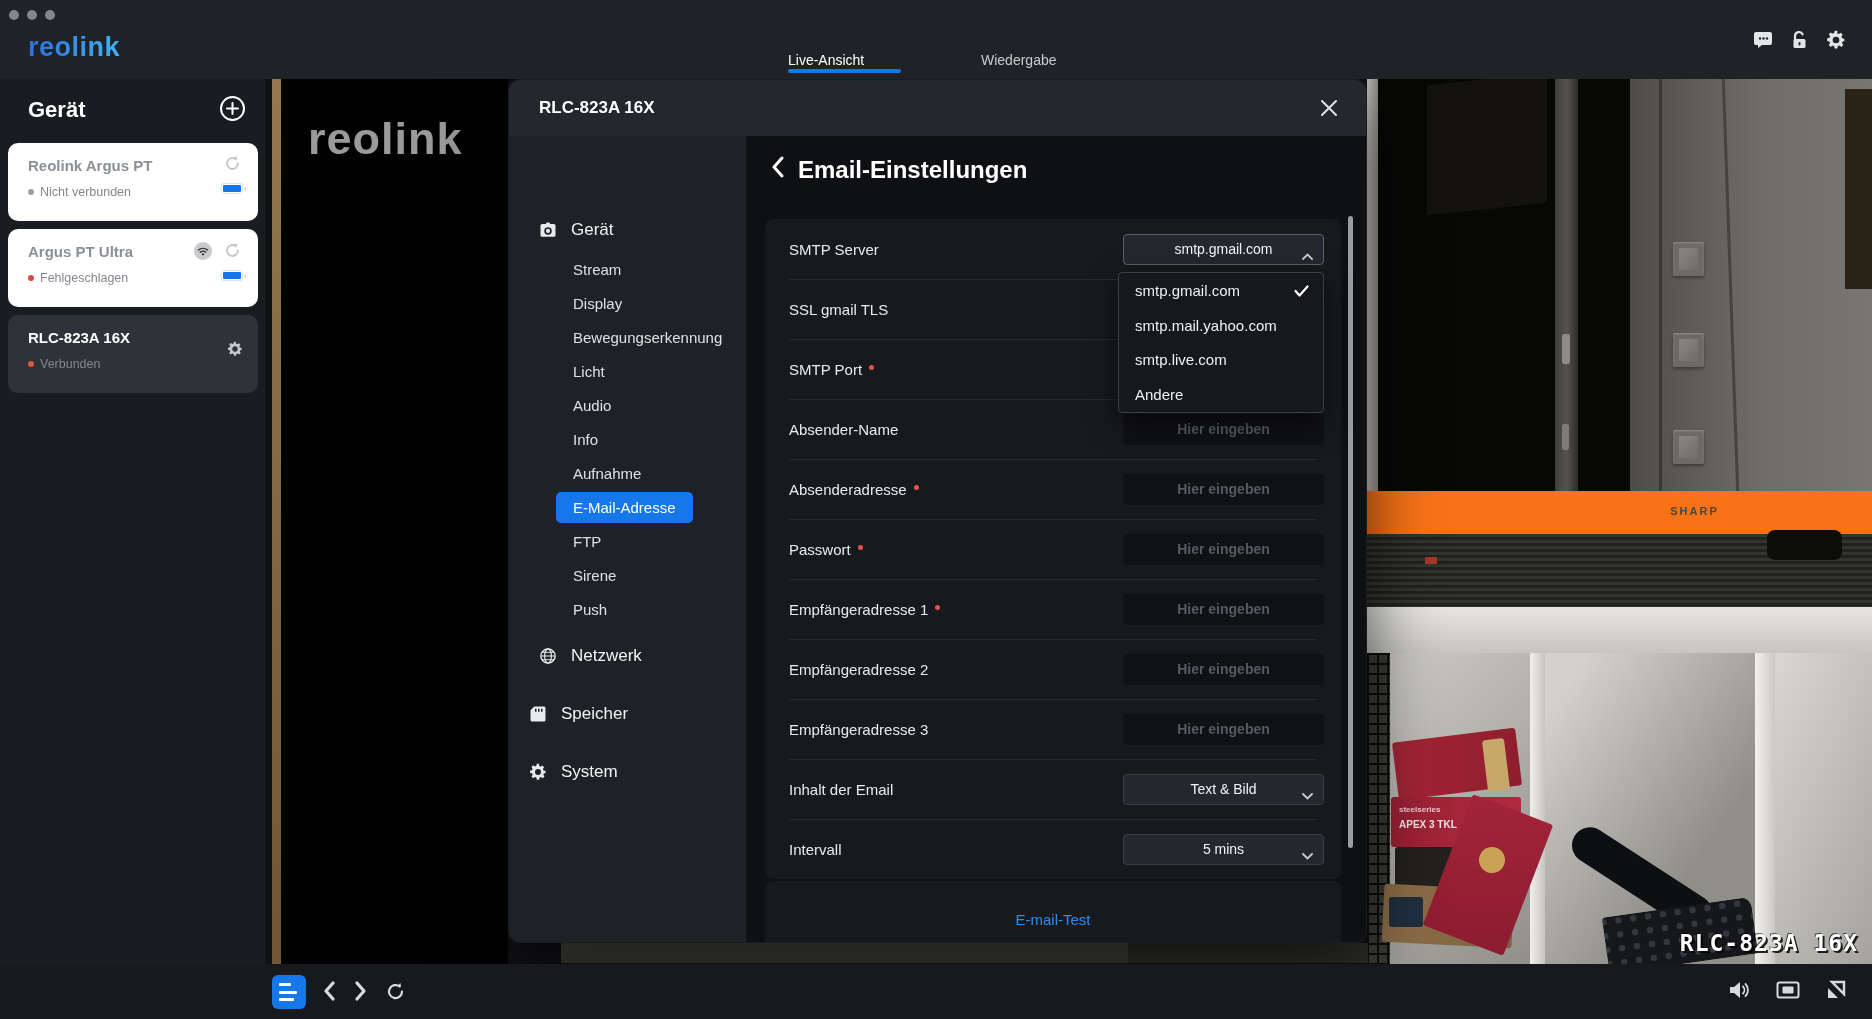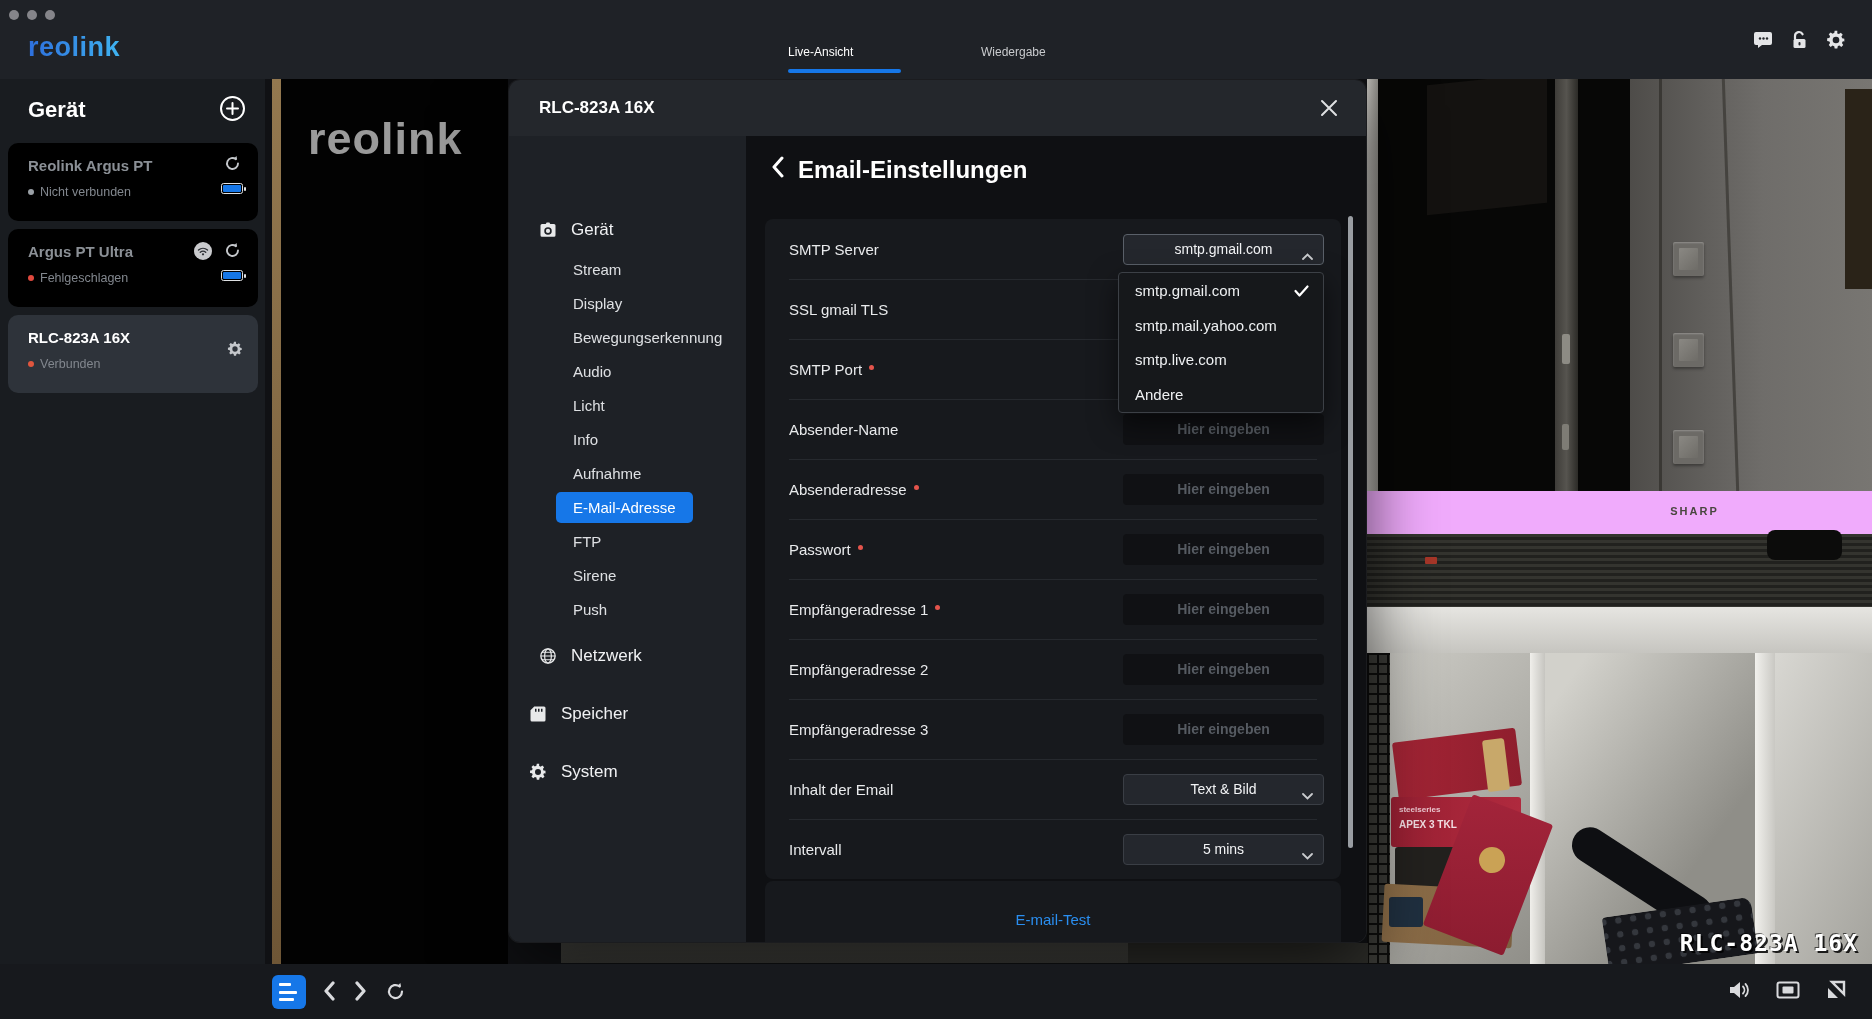--- a/index.html
+++ b/index.html
@@ -4,32 +4,32 @@
 <style>
   * { margin:0; padding:0; box-sizing:border-box; }
   body { background:#000; font-family:"Liberation Sans", sans-serif; }
   #app { position:relative; width:1872px; height:1019px; background:#101114; overflow:hidden; }
 
   
   .topbar { position:absolute; left:0; top:0; width:1872px; height:79px; background:#1f2227; z-index:30; }
   .tdot { position:absolute; top:10px; width:10px; height:10px; border-radius:50%; background:#85858a; }
   .logo { position:absolute; left:28px; top:32px; font-size:27px; font-weight:700; letter-spacing:.5px;
           background:linear-gradient(90deg,#2d6fdd,#3fb3f0); -webkit-background-clip:text; background-clip:text; color:transparent; }
-  .tab { position:absolute; top:45px; font-size:12px; color:#c9cbce; cursor:default; }
+  .tab { position:absolute; top:52px; font-size:14px; color:#c9cbce; cursor:default; }
   .tab.active { color:#ffffff; }
   .tab-underline { position:absolute; top:69px; height:4px; border-radius:2px; background:#1677e8; }
   .tb-icons { position:absolute; right:26px; top:30px; display:flex; gap:17px; align-items:center; }
   .tb-icons svg { display:block; }
 
   
   .sidebar { position:absolute; left:0; top:79px; width:265px; height:885px; background:#191c20; z-index:20; }
   .sb-title { position:absolute; left:28px; top:18px; color:#fff; font-size:22px; font-weight:700; }
   .sb-add { position:absolute; right:20px; top:17px; width:25px; height:25px; border:2px solid #fff; border-radius:50%;
             display:flex; align-items:center; justify-content:center; }
-  .dev-card { position:absolute; left:8px; width:250px; height:78px; border-radius:10px; background:#000000; }
+  .dev-card { position:absolute; left:8px; width:250px; height:78px; border-radius:10px; background:#ffffff; }
   .dev-card.sel { background:#2e333a; }
   .dev-name { position:absolute; left:20px; top:14px; font-size:15px; font-weight:700; color:#8b9096; }
   .dev-card.sel .dev-name { color:#fff; }
   .dev-status { position:absolute; left:20px; top:42px; font-size:12.5px; color:#82878e; display:flex; align-items:center; gap:6px; }
   .sdot { width:6px; height:6px; border-radius:50%; }
   .battery { position:absolute; width:22px; height:11px; border:1.5px solid #dfe1e4; border-radius:2.5px; }
   .battery::before { content:""; position:absolute; inset:1px; background:#1677e8; border-radius:1px; }
   .battery::after { content:""; position:absolute; right:-4px; top:2.5px; width:2.5px; height:4px; background:#dfe1e4; border-radius:1px; }
 
   
@@ -45,21 +45,21 @@
   .sr-doorpics { position:absolute; left:60px; top:0; width:120px; height:130px; background:#141210; transform:skewY(-6deg); }
   .sr-dooredge { position:absolute; left:188px; top:0; width:23px; height:412px; background:linear-gradient(90deg,#3e3c38,#56544f,#2c2b27); }
   .sr-lock1 { position:absolute; left:195px; top:255px; width:8px; height:30px; background:#8d8b84; border-radius:2px; }
   .sr-lock2 { position:absolute; left:195px; top:345px; width:7px; height:26px; background:#7e7c75; border-radius:2px; }
   .sr-wall { position:absolute; left:263px; top:0; width:242px; height:412px; background:linear-gradient(90deg,#4e4c49,#6f6d6a 55%,#787672); }
   .sr-cable1 { position:absolute; left:292px; top:0; width:3px; height:412px; background:#3a3834; }
   .sr-cable2 { position:absolute; left:362px; top:0; width:3px; height:412px; background:#45433f; transform:skewX(2deg); }
   .sr-pic { position:absolute; left:478px; top:10px; width:27px; height:200px; background:#2a2318; }
   .sw { position:absolute; left:306px; width:31px; height:34px; background:#6c6a66; border-radius:2px; box-shadow:inset 0 1px 2px rgba(255,255,255,.25), 0 2px 3px rgba(0,0,0,.35); }
   .sw::before { content:""; position:absolute; inset:6px; background:linear-gradient(135deg,#8a8883,#6e6c67); border-radius:1px; }
-  .sr-tv { position:absolute; left:0; top:412px; width:505px; height:51px; background:#f0abfc; text-align:center; }
+  .sr-tv { position:absolute; left:0; top:412px; width:505px; height:51px; background:#f97316; text-align:center; }
   .sr-tvbrand { font-size:11px; font-weight:700; letter-spacing:2px; color:#49463f; line-height:40px; padding-left:150px; }
   .sr-grille { position:absolute; left:0; top:455px; width:505px; height:73px;
                background:repeating-linear-gradient(180deg,#34342f 0 3px,#21211e 3px 6px); }
   .sr-grlogo { position:absolute; left:58px; top:478px; width:12px; height:7px; background:#a63628; border-radius:1px; }
   .sr-sbar { position:absolute; left:400px; top:451px; width:75px; height:30px; background:#0c0c0b; border-radius:8px; }
   .sr-shelftop { position:absolute; left:0; top:528px; width:505px; height:46px; background:linear-gradient(180deg,#e6e5e1,#c6c5c0); }
   .sr-cub { position:absolute; top:574px; bottom:0; }
   .mesh { left:0; width:23px; background:#3b3b37; background-image:repeating-linear-gradient(90deg,#0d0d0c 0 2px,transparent 2px 10px),repeating-linear-gradient(180deg,#0d0d0c 0 2px,transparent 2px 10px); }
   .open1 { left:23px; width:140px; background:linear-gradient(135deg,#cbcac4,#908f89); }
   .div1 { left:163px; width:15px; background:linear-gradient(90deg,#f0efeb,#c6c5c0); }
@@ -282,22 +282,22 @@
     <div class="mnav">
       <div class="nav-parent">
         <svg width="18" height="18" viewBox="0 0 24 24">
             <path fill-rule="evenodd" fill="#e8e9ea" d="M9 4l1.2-2h3.6L15 4h5a2 2 0 012 2v13a2 2 0 01-2 2H4a2 2 0 01-2-2V6a2 2 0 012-2h5zm3 4.2a5 5 0 100 10 5 5 0 000-10zm0 2.2a2.8 2.8 0 110 5.6 2.8 2.8 0 010-5.6z"></path>
           </svg>
         <span>Gerät</span>
       </div>
       <div class="nav-child">Stream</div>
       <div class="nav-child">Display</div>
       <div class="nav-child">Bewegungserkennung</div>
+      <div class="nav-child">Licht</div>
       <div class="nav-child">Audio</div>
-      <div class="nav-child">Licht</div>
       <div class="nav-child">Info</div>
 
       <div class="nav-child">Aufnahme</div>
       <div class="nav-child sel">
         <span class="selpill">E-Mail-Adresse</span>
       </div>
       <div class="nav-child">FTP</div>
       <div class="nav-child">Sirene</div>
       <div class="nav-child">Push</div>
 

